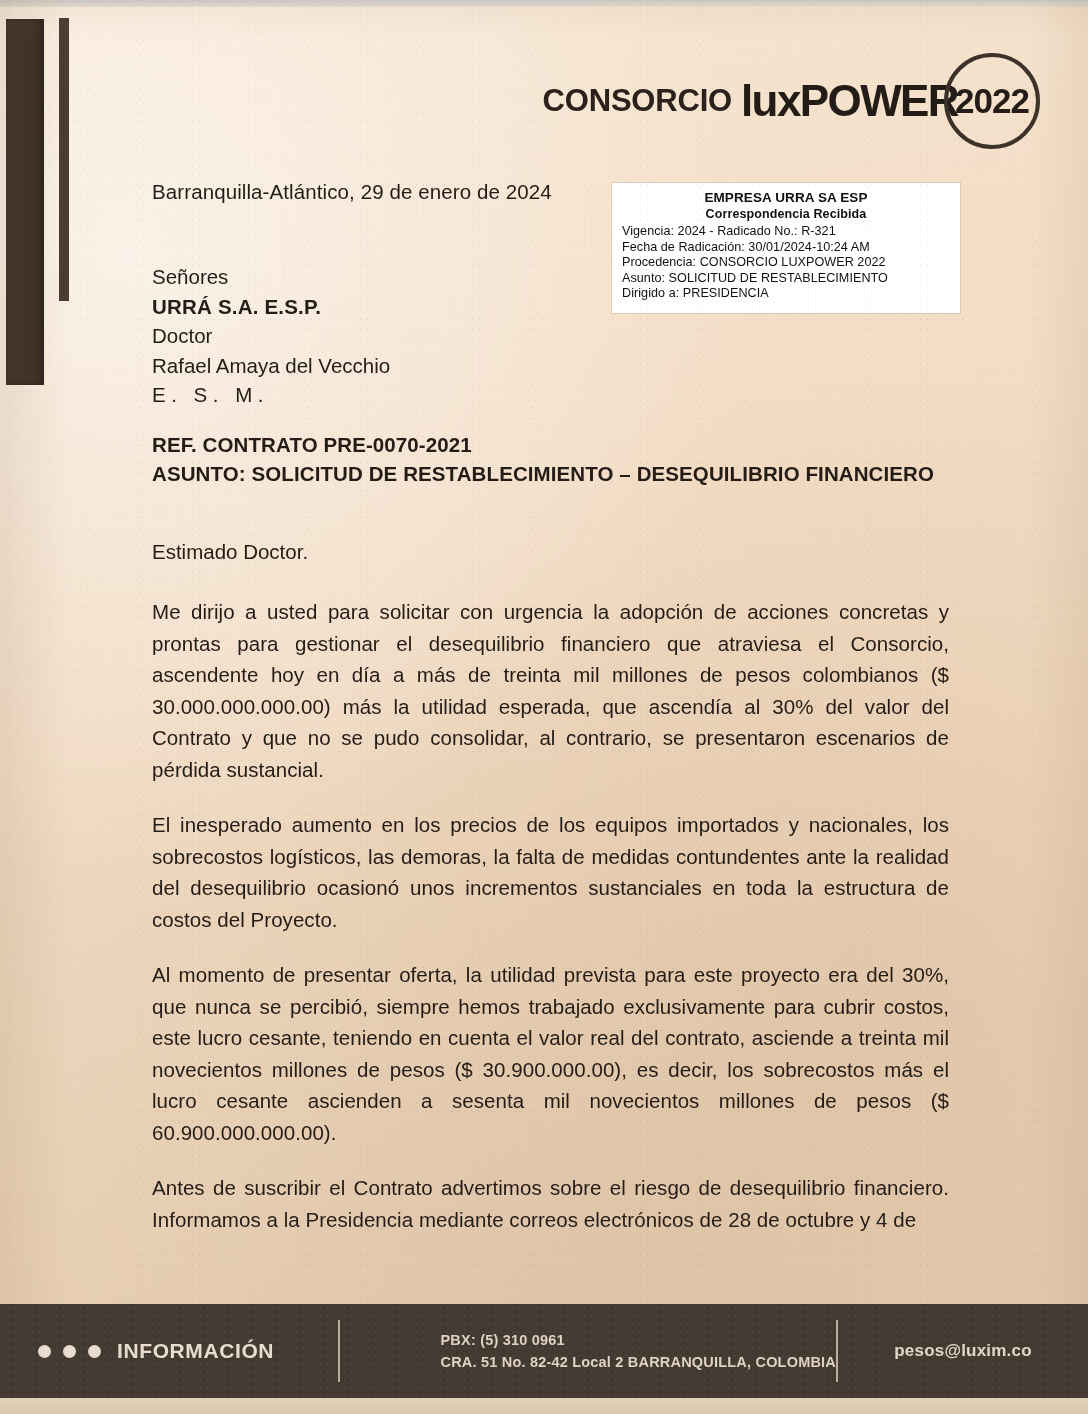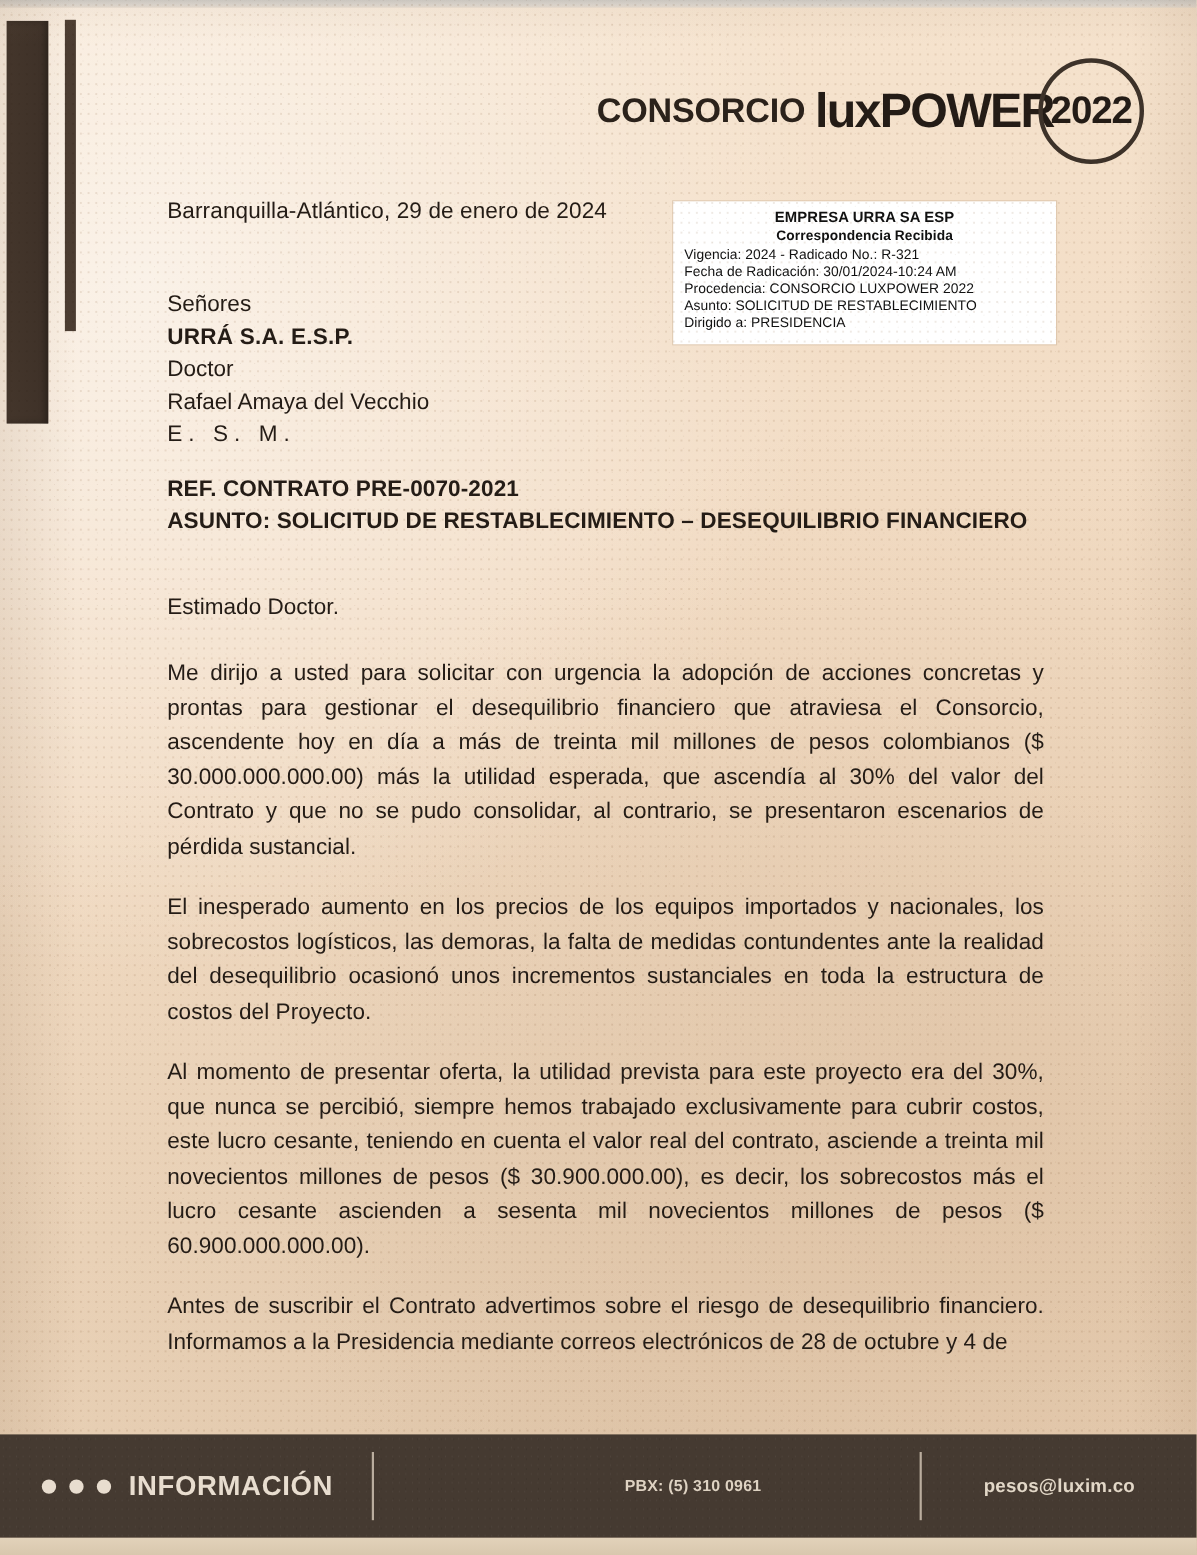--- a/index.html
+++ b/index.html
@@ -241,35 +241,35 @@
     margin-right: 16px;
   }
   .footer-dots span {
     display: block;
     width: 13px;
     height: 13px;
     border-radius: 50%;
     background: #e8ddcf;
   }
   .footer-info-label {
-    font-size: 25px;
+    font-size: 21px;
     font-weight: bold;
     letter-spacing: 0.6px;
     color: #e8ddcf;
   }
   .footer-divider {
     width: 2px;
     height: 62px;
     background: #cfc2b1;
     opacity: 0.85;
   }
   .footer-contact {
     flex: 1;
     display: flex;
-    justify-content: center;
+    justify-content: flex-end;
     padding-left: 60px;
     margin-left: 24px;
   }
   .footer-contact-inner {
     font-size: 14.5px;
     font-weight: bold;
     line-height: 22px;
     letter-spacing: 0.2px;
     color: #ded2c2;
   }
@@ -357,20 +357,21 @@
         <span></span>
       </div>
       <div class="footer-info-label">INFORMACIÓN</div>
     </div>
 
     <div class="footer-divider"></div>
 
     <div class="footer-contact">
       <div class="footer-contact-inner">
         <div>PBX: (5) 310 0961</div>
+        <div>CRA. 51 No. 82-42 Local 2 BARRANQUILLA, COLOMBIA</div>
       </div>
     </div>
 
     <div class="footer-divider"></div>
 
     <div class="footer-email">pesos@luxim.co</div>
   </div>
 
   <div class="footer-bottom-strip"></div>
 

